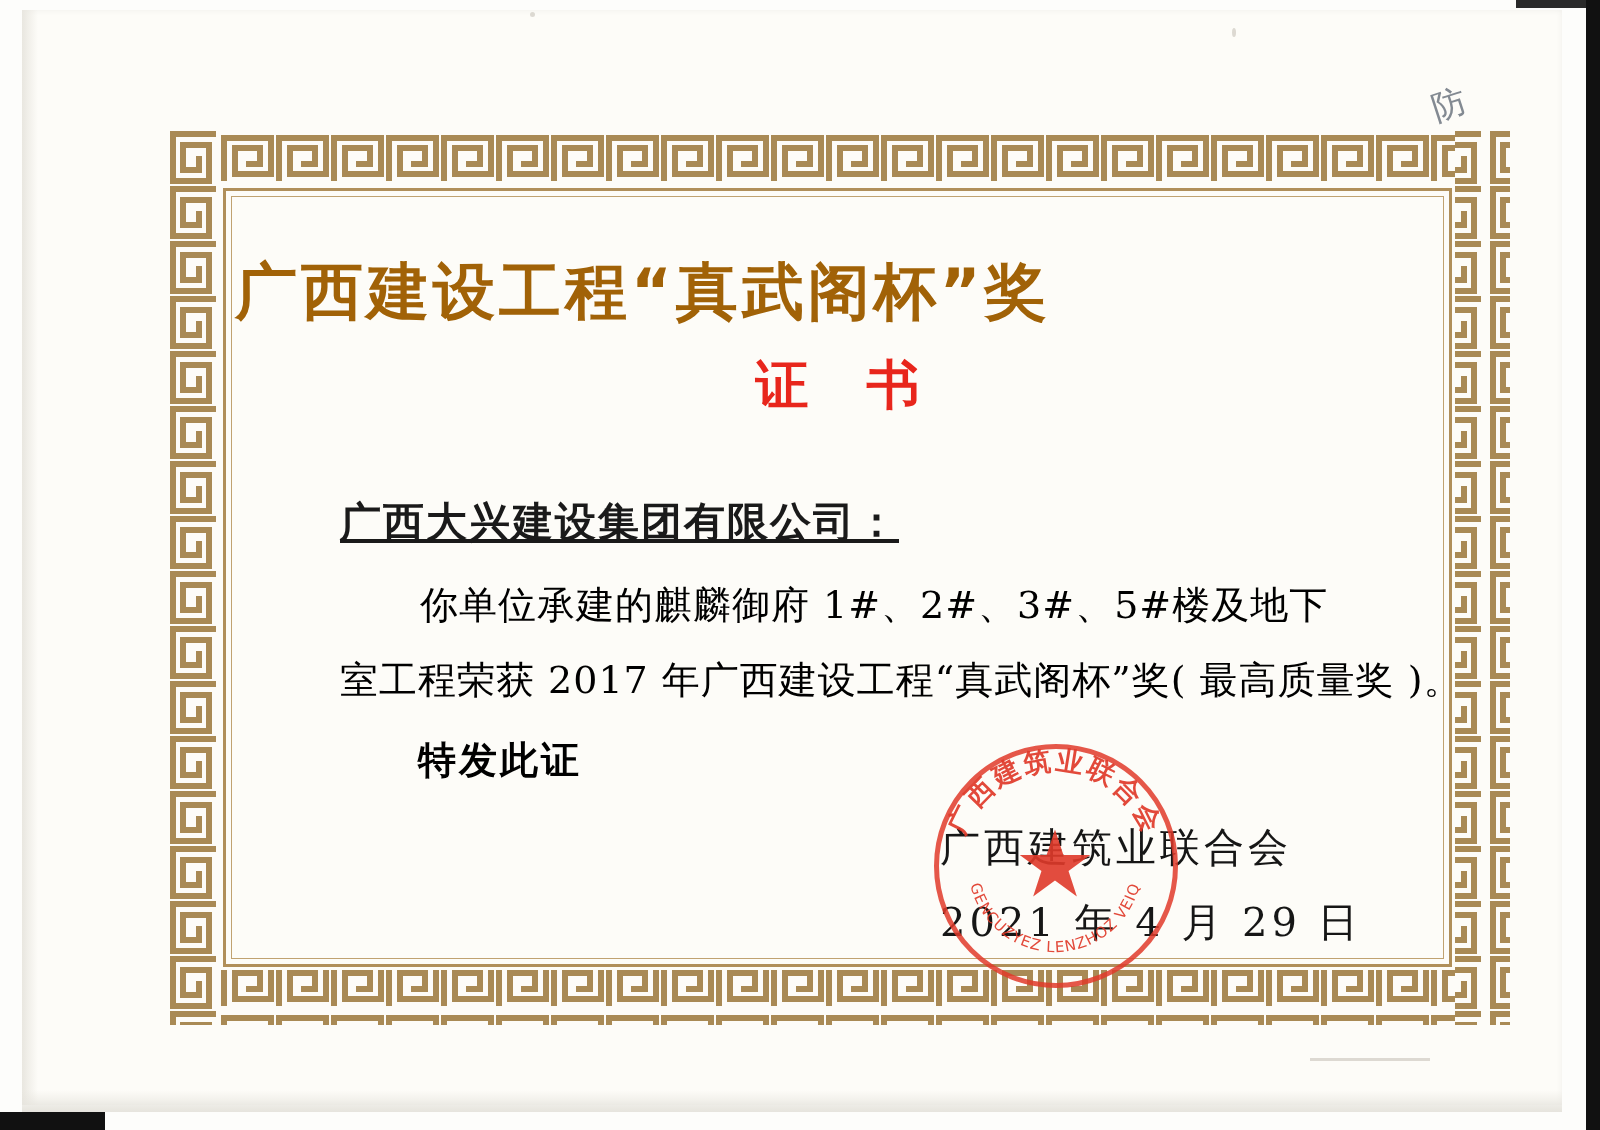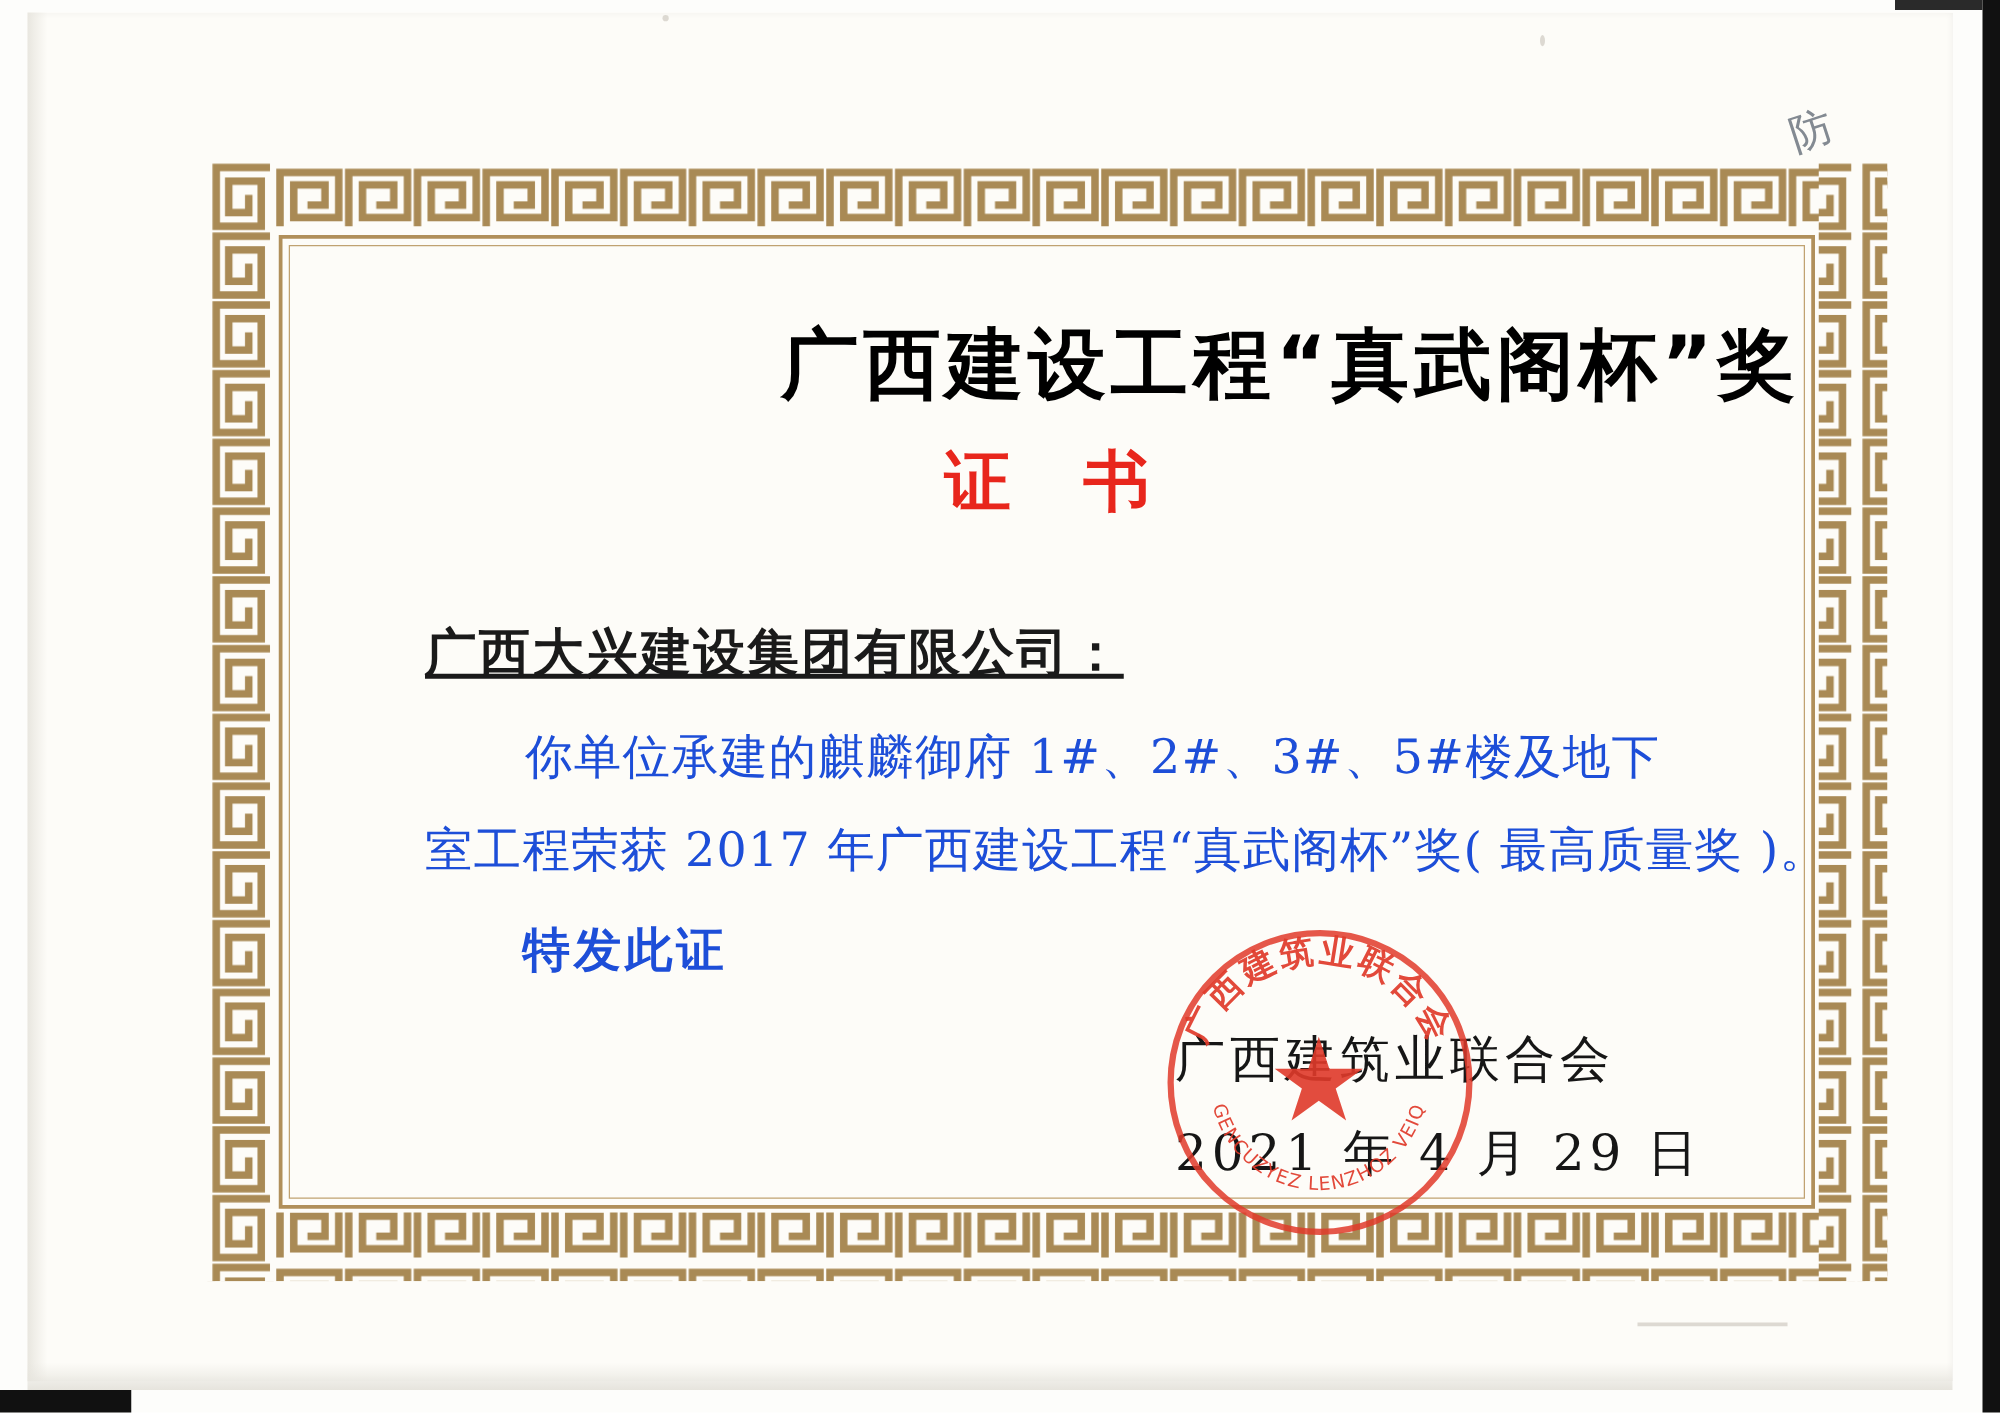--- a/index.html
+++ b/index.html
@@ -86,22 +86,22 @@
   #content {
     position: absolute;
     left: 235px; top: 195px;
     width: 1205px;
     height: 765px;
   }
   .title-main {
     position: absolute;
     left: 0; top: 55px;
     width: 1205px;
-    text-align: right;
-    color: #000000;
+    text-align: left;
+    color: #a16207;
     font-family: "DejaVu Sans", "Liberation Sans", sans-serif;
     font-weight: bold;
     font-size: 62px;
     letter-spacing: 4px;
     white-space: nowrap;
   }
   .title-sub {
     position: absolute;
     left: 0; top: 155px;
     width: 1205px;
@@ -122,21 +122,21 @@
     font-size: 41px;
     color: #1a1a1a;
     letter-spacing: 2px;
     white-space: nowrap;
     text-decoration: underline;
   }
   .body-line {
     position: absolute;
     font-family: "DejaVu Serif", "Liberation Serif", serif;
     font-size: 38px;
-    color: #1d4ed8;
+    color: #000000;
     letter-spacing: 1px;
     white-space: nowrap;
   }
   .body-line-1 { left: 185px; top: 385px; }
   .body-line-2 { left: 105px; top: 460px; }
   .body-line-3 {
     left: 183px; top: 540px;
     font-family: "DejaVu Sans", "Liberation Sans", sans-serif;
     font-weight: bold;
     letter-spacing: 3px;

